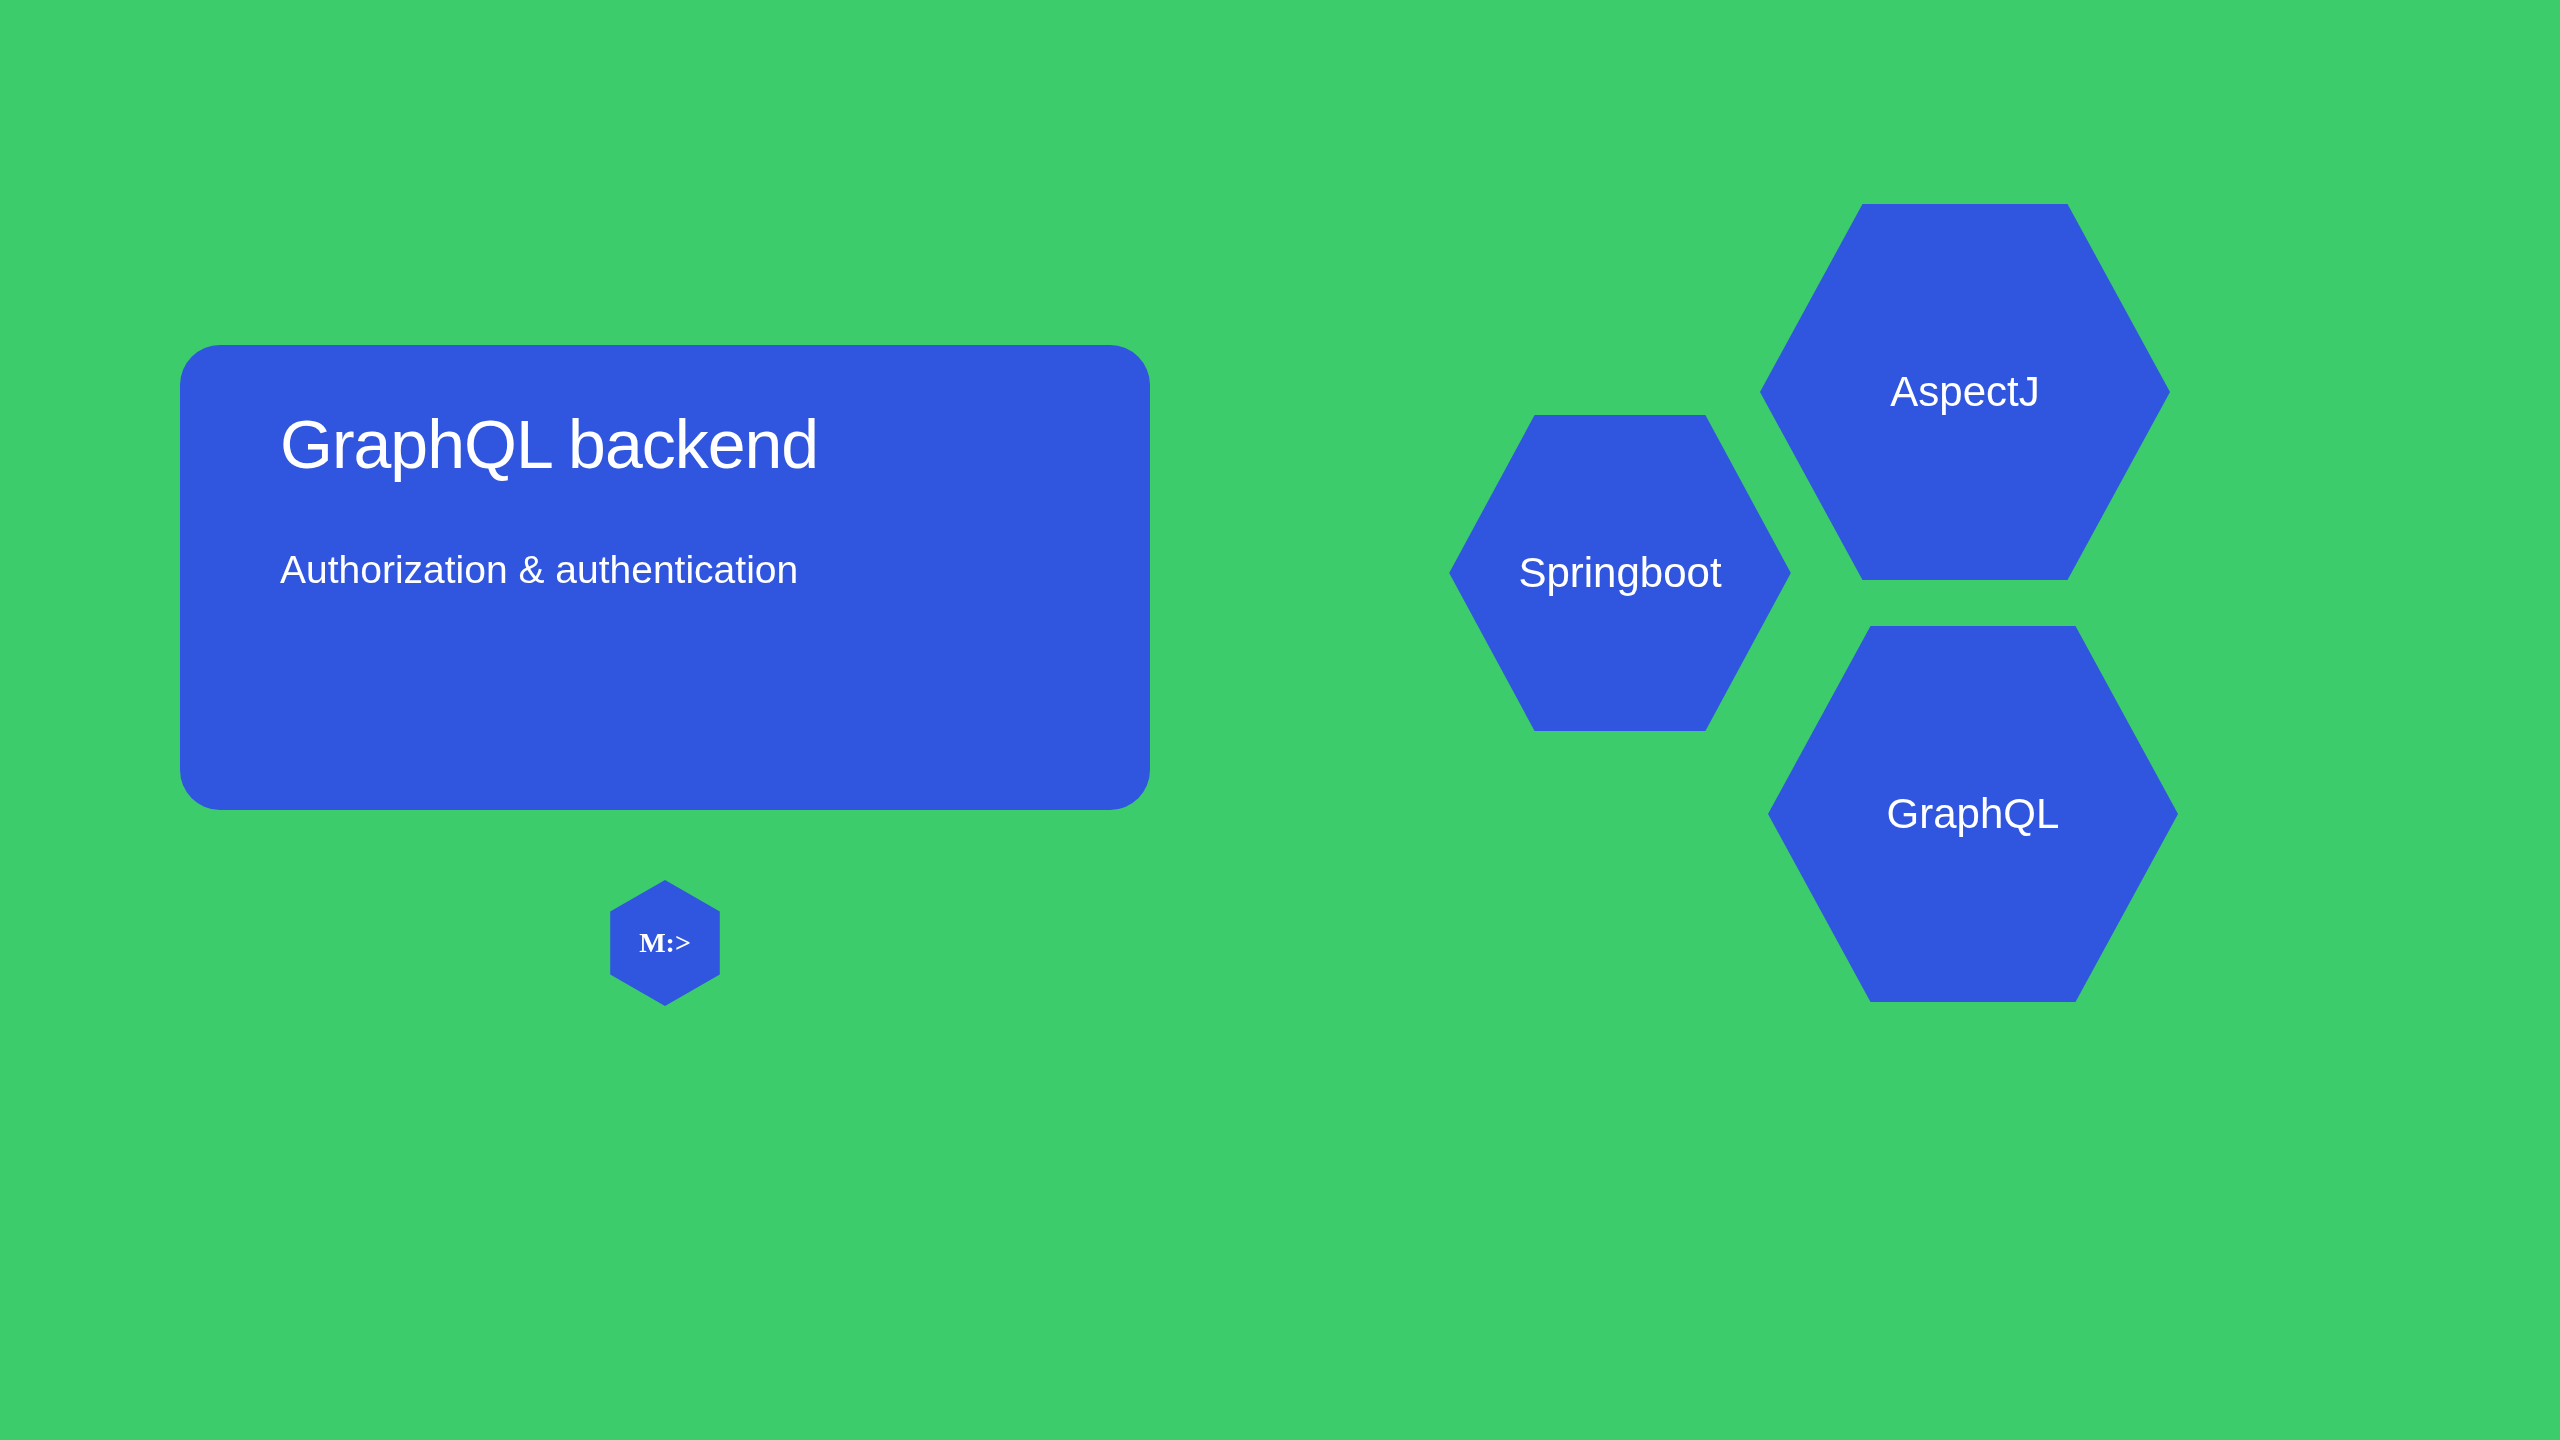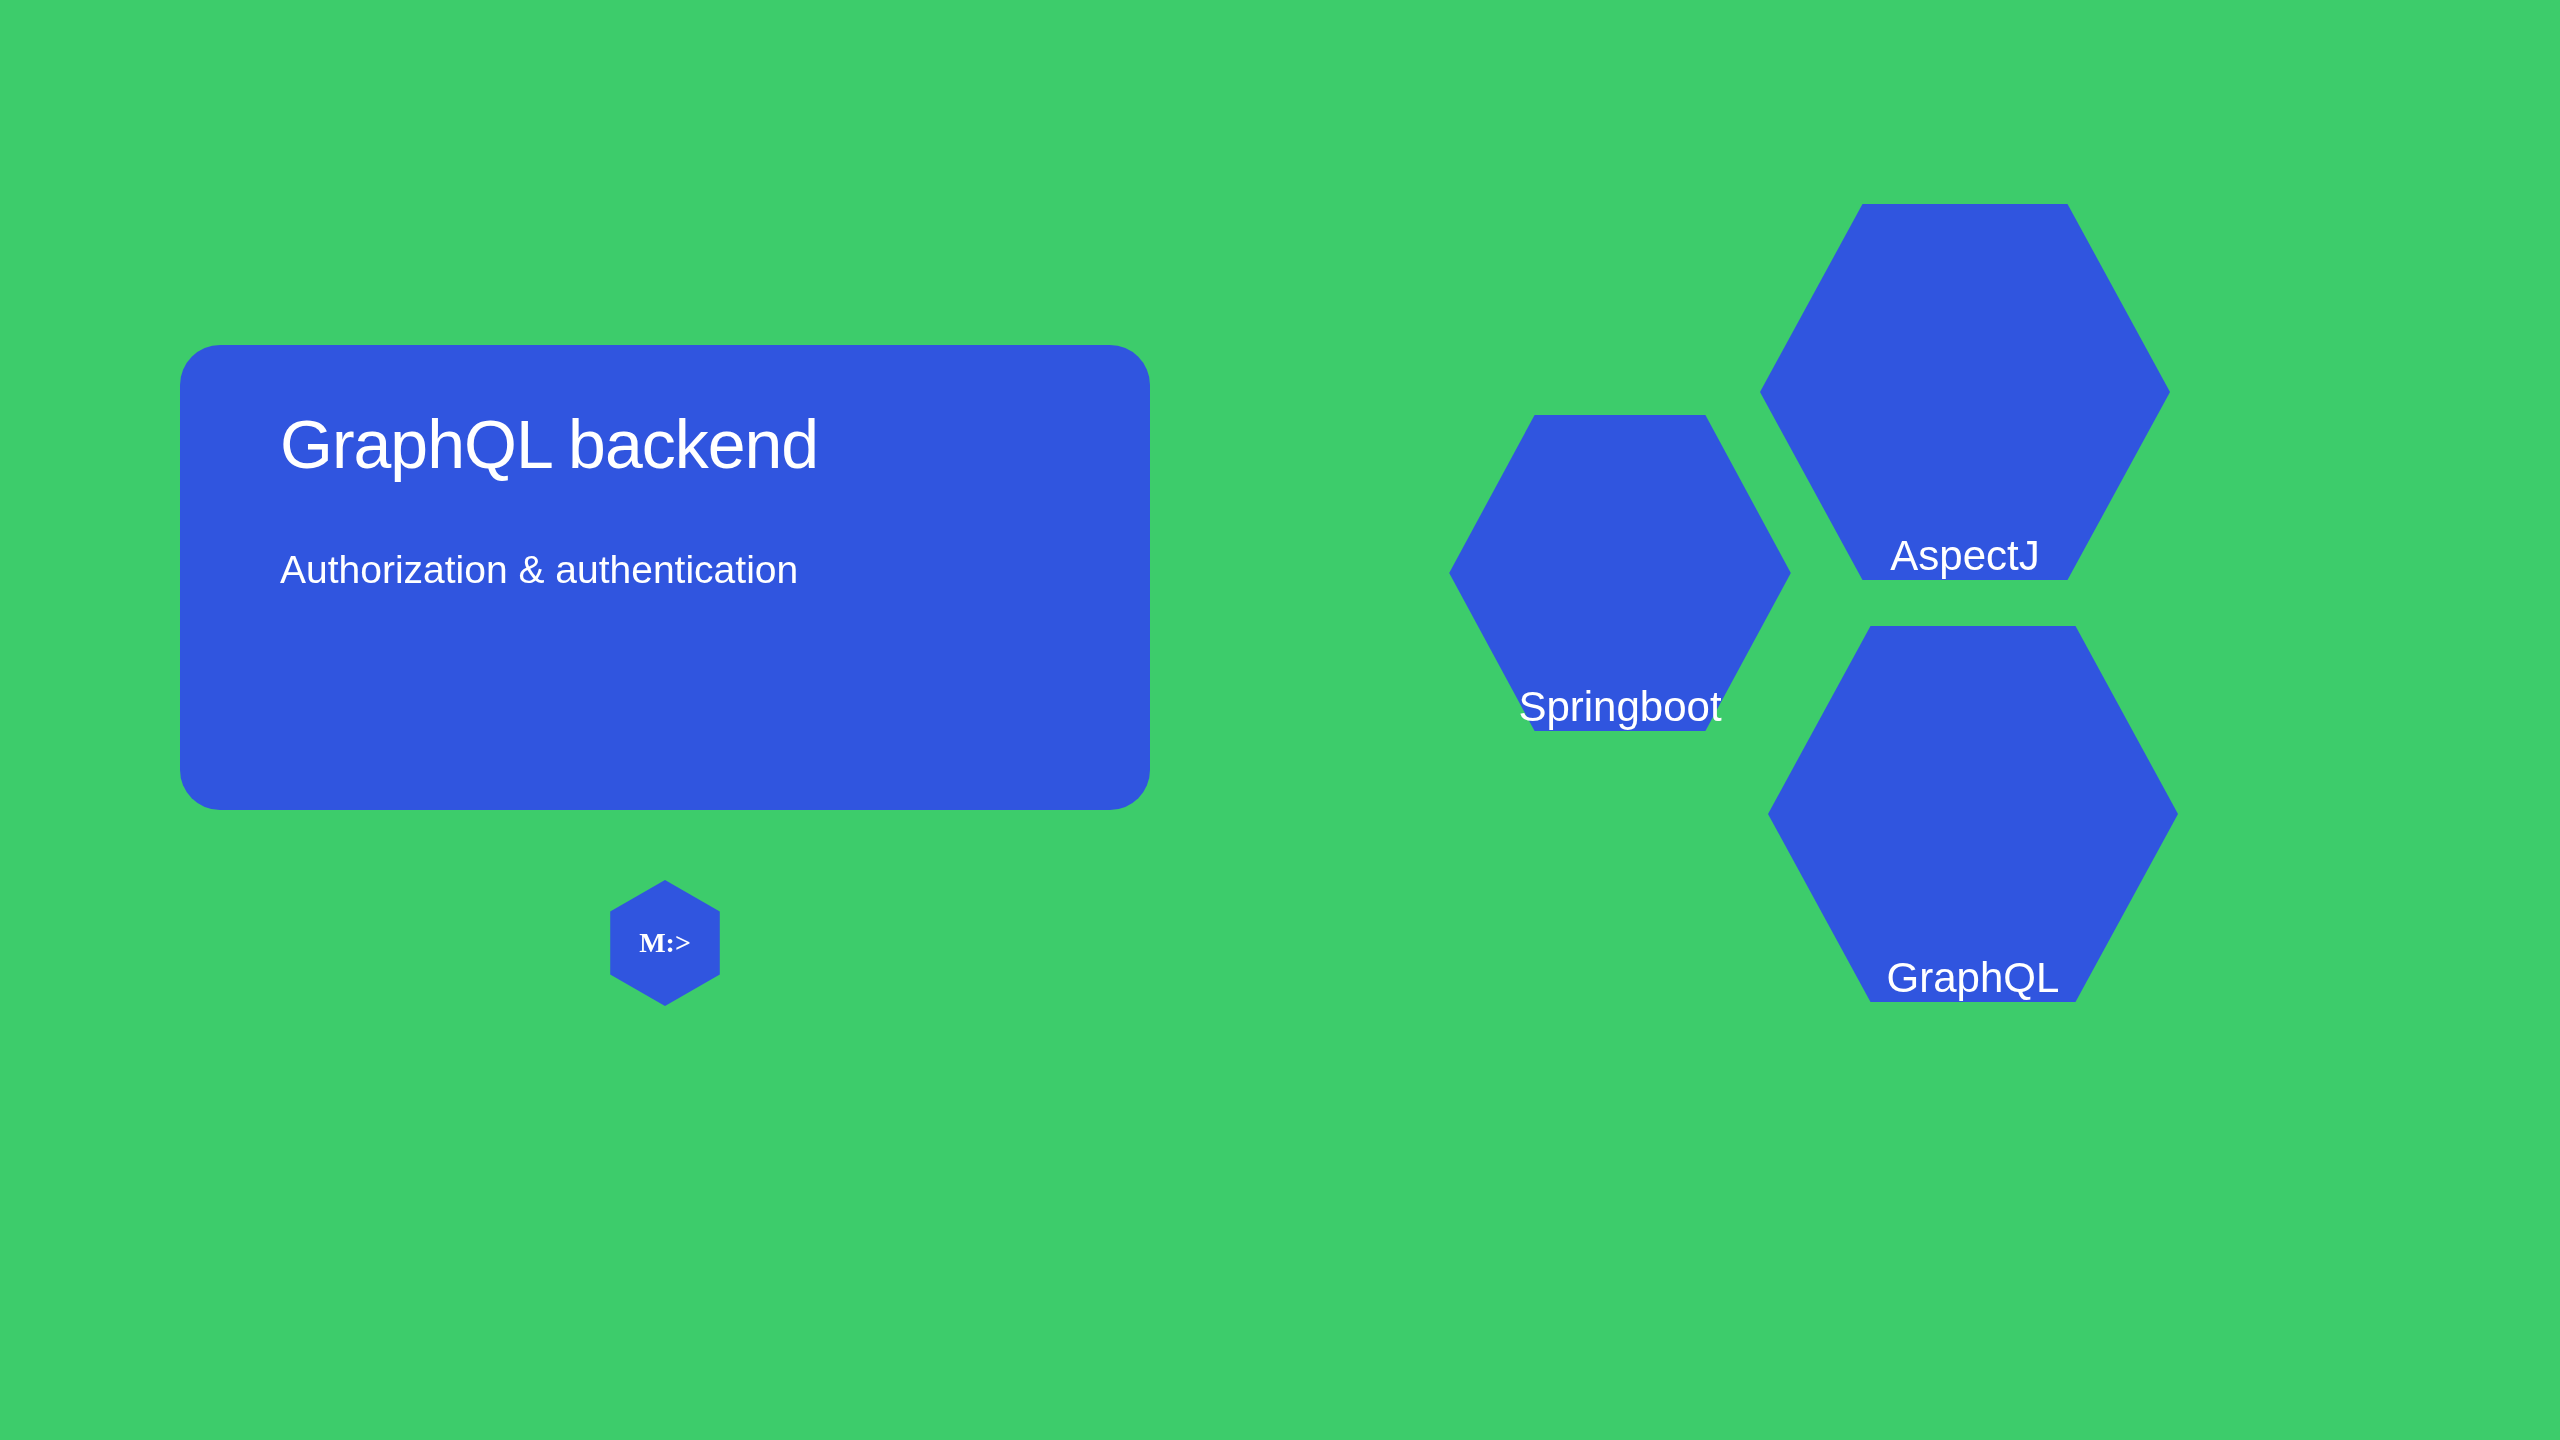--- a/index.html
+++ b/index.html
@@ -55,21 +55,21 @@
       transform: translate(-50%, -50%);
       color: #ffffff;
       font-weight: 700;
       font-size: 28px;
       font-family: Georgia, serif;
     }
     .hexagon {
       position: absolute;
       color: #ffffff;
       display: flex;
-      align-items: flex-end;
+      align-items: center;
       justify-content: center;
     }
     .hexagon svg {
       position: absolute;
       top: 0;
       left: 0;
       width: 100%;
       height: 100%;
     }
     .hexagon .label {

